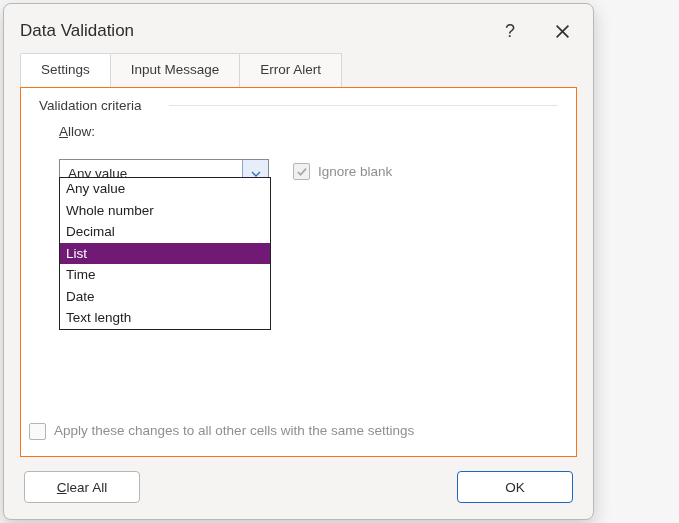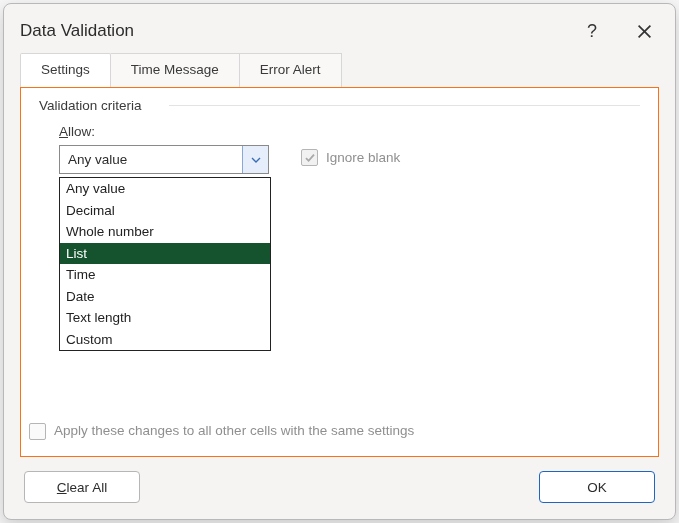--- a/index.html
+++ b/index.html
@@ -7,21 +7,21 @@
       margin: 0;
       padding: 3px;
       font-family: "Segoe UI", Arial, sans-serif;
       font-size: 13.5px;
       color: #3a3a3a;
       background: #f6f6f6;
       width: 679px;
       height: 523px;
     }
     .dialog {
-      width: 673px;
+      width: 591px;
       height: 517px;
       background: #f5f4f3;
       border: 1px solid #b8b8b8;
       border-radius: 8px;
       box-shadow: 0 6px 18px rgba(0,0,0,.18);
       display: flex;
       flex-direction: column;
       overflow: hidden;
       position: relative;
     }
@@ -74,21 +74,21 @@
       margin: 0 16px 0 16px;
       background: #ffffff;
       border: 1px solid #f97316;
       flex: 1;
       position: relative;
       padding: 10px 18px 16px 18px;
     }
     .criteria-title { font-size: 13.5px; color: #3a3a3a; margin-bottom: 6px;}
     .criteria-rule { border: none; border-top: 1px solid #e3e3e3; margin: -14px 0 8px 130px; }
     .allow-block { margin-left: 20px; margin-top: 18px; position: relative; }
-    .allow-label { margin-bottom: 6px; display: inline-block; }
+    .allow-label { margin-bottom: 20px; display: inline-block; }
     .allow-label .u { text-decoration: underline; }
     .row { display: flex; align-items: flex-start; }
     .combo {
       width: 210px;
       height: 29px;
       border: 1px solid #8a8a8a;
       background: #fff;
       display: flex;
       align-items: center;
       position: relative;
@@ -100,21 +100,21 @@
       font-size: 13.5px;
     }
     .combo-btn {
       width: 26px; height: 27px;
       border-left: 1px solid #8aa8d6;
       background: #e6eefb;
       display: flex; align-items: center; justify-content: center;
     }
     .ignore {
       display: flex; align-items: center;
-      margin-left: 32px;
+      margin-left: 24px;
       margin-top: 4px;
       color: #8f8f8f;
     }
     .chk {
       width: 17px; height: 17px; border: 1px solid #b5b5b5;
       border-radius: 2px; background: #f1f1f1;
       display: inline-flex; align-items: center; justify-content: center;
       margin-right: 8px;
     }
     .chk svg { opacity: .55; }
@@ -127,21 +127,21 @@
       z-index: 10;
     }
     .dropdown-list .opt {
       padding: 1px 6px 0px 6px;
       font-size: 13.5px;
       line-height: 20.5px;
       color: #222;
       cursor: default;
     }
     .dropdown-list .opt.selected {
-      background: #14532d;
+      background: #701a75;
       color: #fff;
     }
     .apply-row {
       position: absolute;
       left: 8px; bottom: 16px;
       display: flex; align-items: flex-start;
       color: #8f8f8f;
     }
     .apply-row .chk { background: #fafafa; }
     .buttons {
@@ -180,21 +180,21 @@
       <svg width="15" height="15" viewBox="0 0 14 14">
           <line class="close-x" x1="1.5" y1="1.5" x2="12.5" y2="12.5"></line>
           <line class="close-x" x1="12.5" y1="1.5" x2="1.5" y2="12.5"></line>
         </svg>
     </div>
   </div>
 
   <div class="tabs-wrap">
     <div class="tabs">
       <div class="tab active">Settings</div>
-      <div class="tab neighbor">Time Message</div>
+      <div class="tab neighbor">Input Message</div>
       <div class="tab neighbor">Error Alert</div>
     </div>
   </div>
 
   <div class="panel">
     <div class="criteria-title">Validation criteria</div>
     <hr class="criteria-rule">
 
     <div class="allow-block">
       <span class="allow-label"><span class="u">A</span><span>llow:</span></span>
@@ -214,27 +214,26 @@
             <svg width="12" height="12" viewBox="0 0 12 12">
                 <path d="M2 6.2 L4.6 8.8 L10 2.6" fill="none" stroke="#6d6d6d" stroke-width="1.8"></path>
               </svg>
           </span>
           <span>Ignore blank</span>
         </div>
       </div>
 
       <div class="dropdown-list">
         <div class="opt">Any value</div>
+        <div class="opt">Whole number</div>
         <div class="opt">Decimal</div>
-        <div class="opt">Whole number</div>
         <div class="opt selected">List</div>
         <div class="opt">Time</div>
         <div class="opt">Date</div>
         <div class="opt">Text length</div>
-        <div class="opt">Custom</div>
       </div>
     </div>
 
     <div class="apply-row">
       <span class="chk"></span>
       <span>Apply these changes to all other cells with the same settings</span>
     </div>
   </div>
 
   <div class="buttons">

